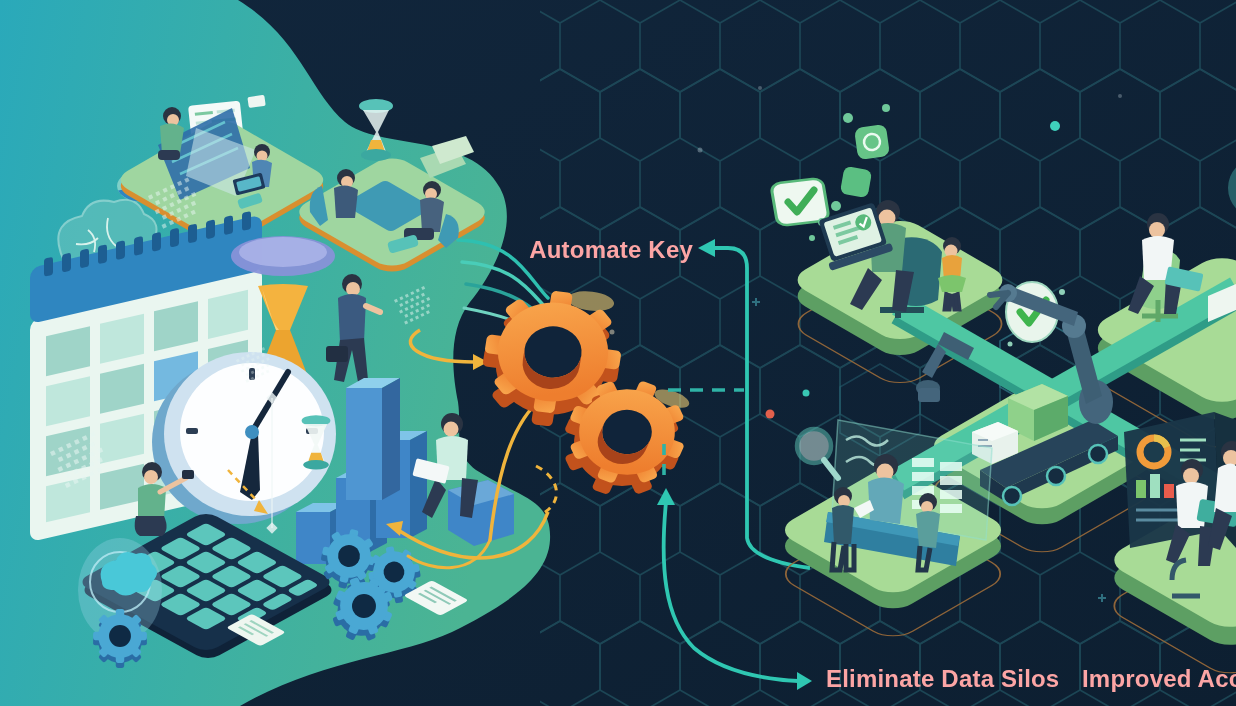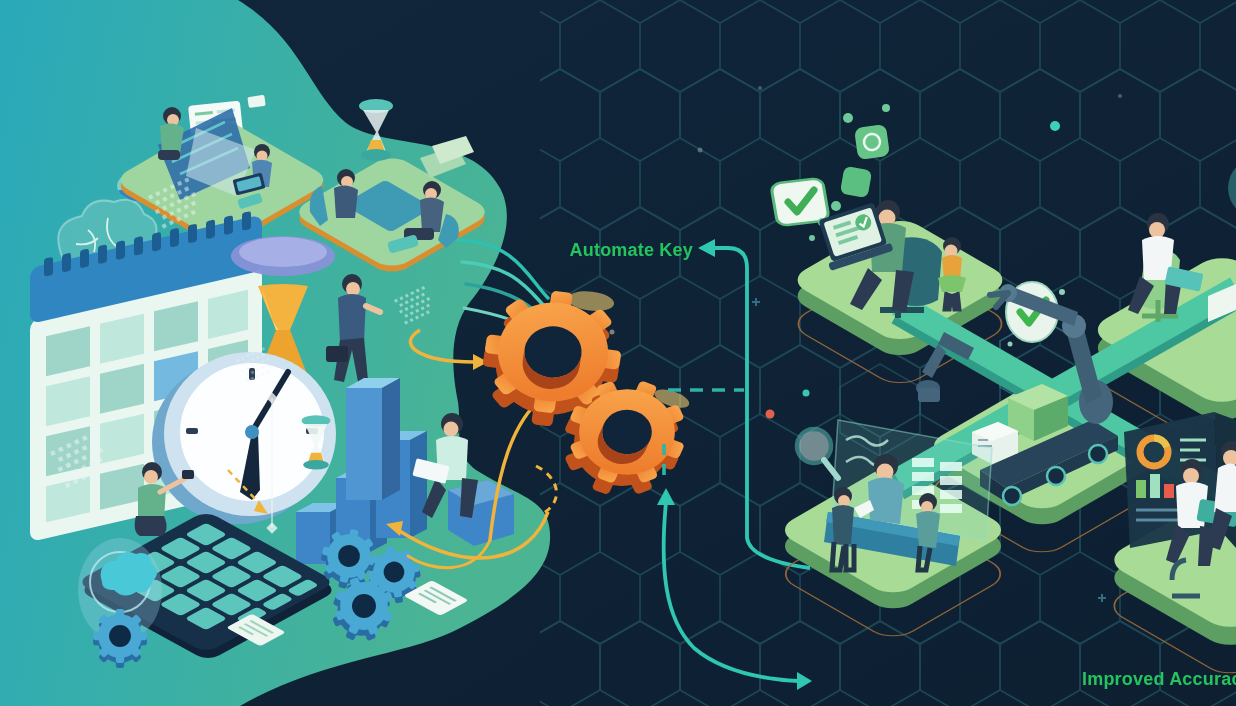--- a/index.html
+++ b/index.html
@@ -1,20 +1,20 @@
 <!DOCTYPE html>
 <html><head>
 <meta charset="utf-8">
 <style>
   html,body{margin:0;padding:0;background:#0a1a2b;}
   #stage{position:relative;width:1236px;height:706px;overflow:hidden;
          background:#0f2235;font-family:"Liberation Sans",sans-serif;}
   #scene{position:absolute;left:0;top:0;}
-  .label{position:absolute;font-weight:700;font-size:18px;line-height:26px;
-         color:#22c55e;letter-spacing:.2px;}
+  .label{position:absolute;font-weight:700;font-size:24px;line-height:26px;
+         color:#fca5a5;letter-spacing:.2px;}
   #lab-automate{top:237px;right:543px;text-align:right;}
   #lab-eliminate{top:666px;left:826px;white-space:nowrap;}
   #lab-improved{top:666px;left:1082px;white-space:nowrap;}
 </style>
 </head>
 <body>
 
 <div id="stage">
 <svg id="scene" width="1236" height="706" viewBox="0 0 1236 706">
   <defs>
@@ -714,14 +714,15 @@
     <circle cx="760" cy="88" r="2" fill="#cfe0e8" opacity=".3"></circle>
     <circle cx="1120" cy="96" r="2" fill="#cfe0e8" opacity=".3"></circle>
     <path d="M752,302 h8 M756,298 v8" stroke="#2f6f7f" stroke-width="2"></path>
     <path d="M1098,598 h8 M1102,594 v8" stroke="#2f6f7f" stroke-width="2"></path>
   </g>
 </svg>
 
 <div class="label" id="lab-automate">
   <div>Automate Key</div>
 </div>
+<div class="label" id="lab-eliminate">Eliminate Data Silos</div>
 <div class="label" id="lab-improved">Improved Accuracy</div>
 </div>
 
 </body></html>

